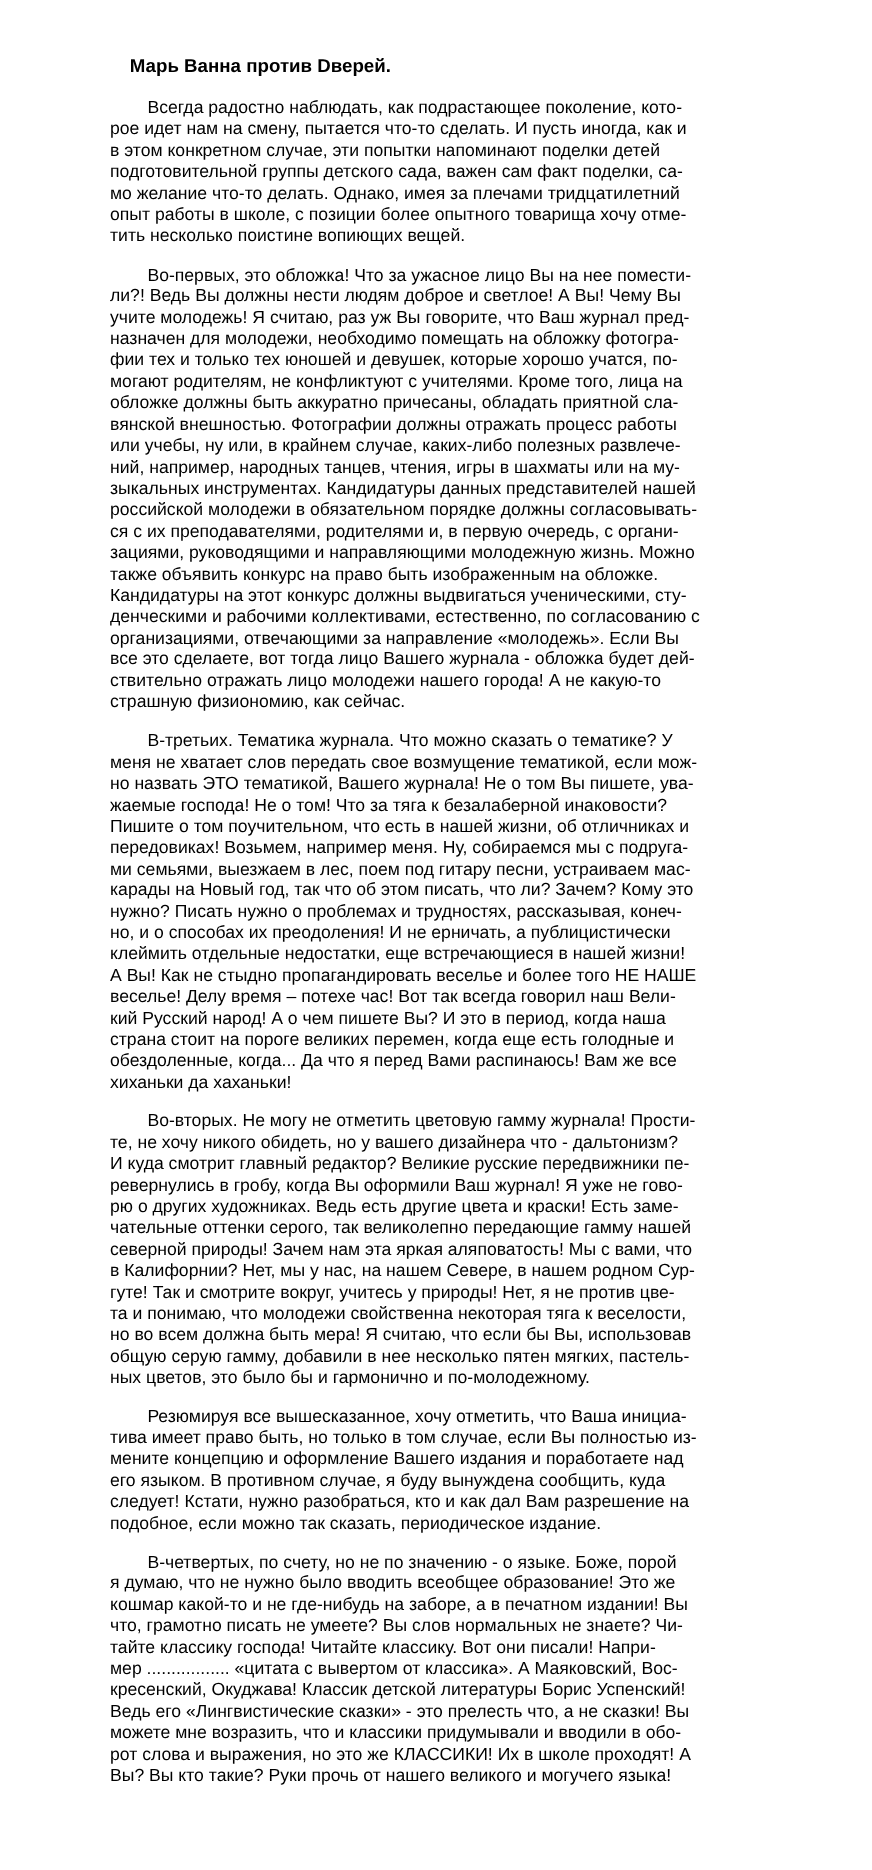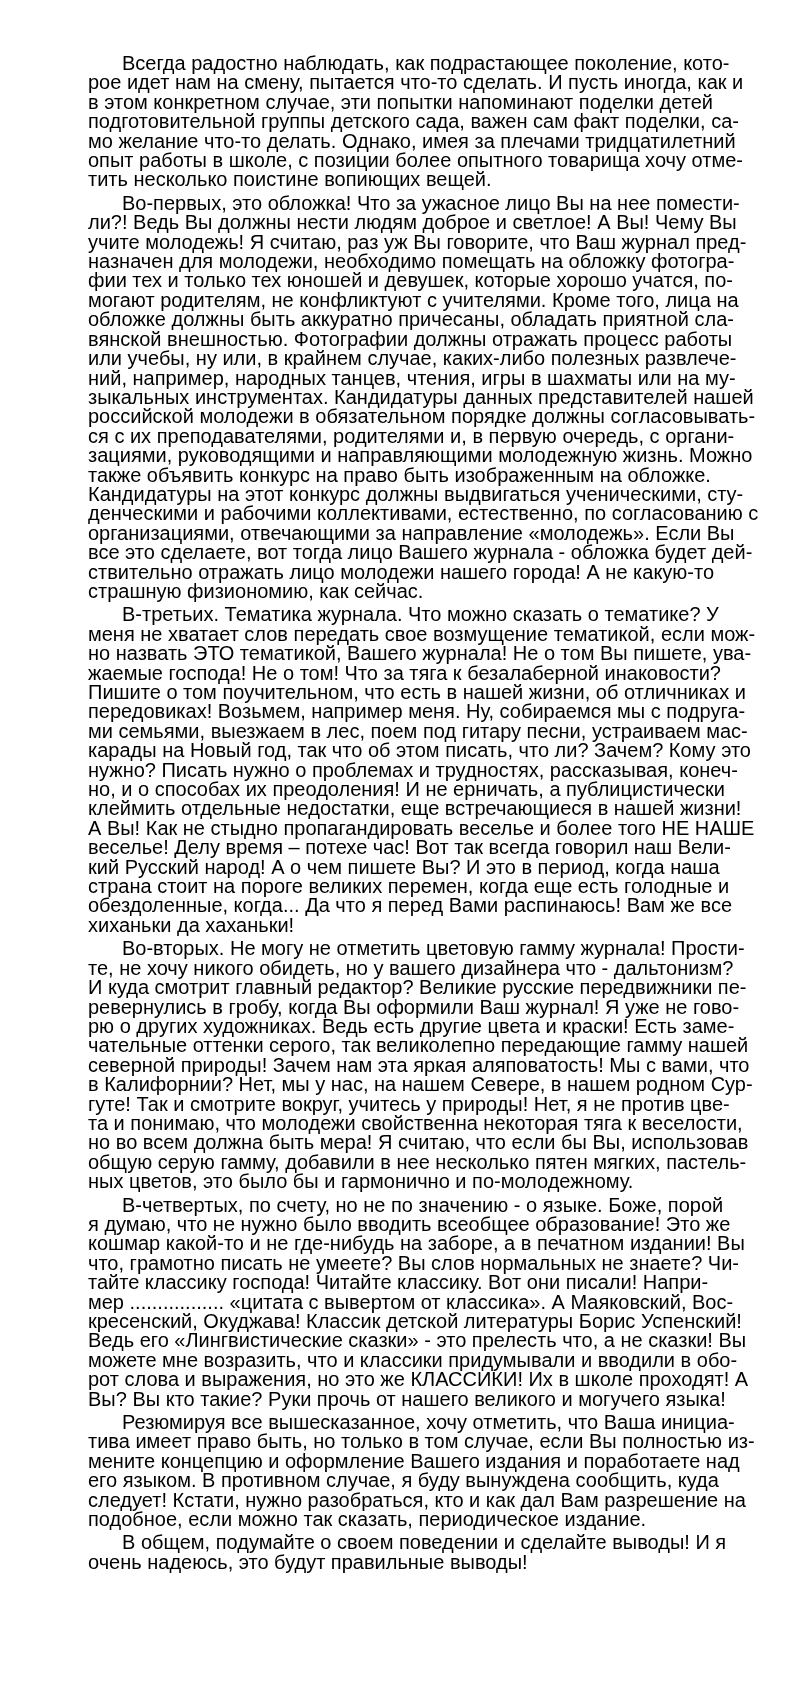--- a/index.html
+++ b/index.html
@@ -24,33 +24,34 @@
   }
   .doc-title {
     font-size: 17px;
     font-weight: bold;
     line-height: 19px;
     margin: 0 0 20px 0;
     text-indent: 34px;
     white-space: pre;
   }
   .para {
-    margin: 4px;
-    font-size: 20px;
+    margin: 16px;
+    font-size: 16px;
     line-height: 19.4px;
     white-space: pre;
     text-indent: 34px;
     letter-spacing: 0;
   }
 </style>
 </head>
 <body>
 
 <div class="page">
   <div class="content">
+    <h1 class="doc-title">Марь Ванна против Dверей.</h1>
     <div id="paragraphs">
         <p class="para">Всегда радостно наблюдать, как подрастающее поколение, кото-
 рое идет нам на смену, пытается что-то сделать. И пусть иногда, как и
 в этом конкретном случае, эти попытки напоминают поделки детей
 подготовительной группы детского сада, важен сам факт поделки, са-
 мо желание что-то делать. Однако, имея за плечами тридцатилетний
 опыт работы в школе, с позиции более опытного товарища хочу отме-
 тить несколько поистине вопиющих вещей.</p>
         <p class="para">Во-первых, это обложка! Что за ужасное лицо Вы на нее помести-
 ли?! Ведь Вы должны нести людям доброе и светлое! А Вы! Чему Вы
@@ -96,34 +97,32 @@
 ревернулись в гробу, когда Вы оформили Ваш журнал! Я уже не гово-
 рю о других художниках. Ведь есть другие цвета и краски! Есть заме-
 чательные оттенки серого, так великолепно передающие гамму нашей
 северной природы! Зачем нам эта яркая аляповатость! Мы с вами, что
 в Калифорнии? Нет, мы у нас, на нашем Севере, в нашем родном Сур-
 гуте! Так и смотрите вокруг, учитесь у природы! Нет, я не против цве-
 та и понимаю, что молодежи свойственна некоторая тяга к веселости,
 но во всем должна быть мера! Я считаю, что если бы Вы, использовав
 общую серую гамму, добавили в нее несколько пятен мягких, пастель-
 ных цветов, это было бы и гармонично и по-молодежному.</p>
+        <p class="para">Резюмируя все вышесказанное, хочу отметить, что Ваша инициа-
+тива имеет право быть, но только в том случае, если Вы полностью из-
+мените концепцию и оформление Вашего издания и поработаете над
+его языком. В противном случае, я буду вынуждена сообщить, куда
+следует! Кстати, нужно разобраться, кто и как дал Вам разрешение на
+подобное, если можно так сказать, периодическое издание.</p>
         <p class="para">В-четвертых, по счету, но не по значению - о языке. Боже, порой
 я думаю, что не нужно было вводить всеобщее образование! Это же
 кошмар какой-то и не где-нибудь на заборе, а в печатном издании! Вы
 что, грамотно писать не умеете? Вы слов нормальных не знаете? Чи-
 тайте классику господа! Читайте классику. Вот они писали! Напри-
 мер ................. «цитата с вывертом от классика». А Маяковский, Вос-
 кресенский, Окуджава! Классик детской литературы Борис Успенский!
 Ведь его «Лингвистические сказки» - это прелесть что, а не сказки! Вы
 можете мне возразить, что и классики придумывали и вводили в обо-
 рот слова и выражения, но это же КЛАССИКИ! Их в школе проходят! А
 Вы? Вы кто такие? Руки прочь от нашего великого и могучего языка!</p>
-        <p class="para">Резюмируя все вышесказанное, хочу отметить, что Ваша инициа-
-тива имеет право быть, но только в том случае, если Вы полностью из-
-мените концепцию и оформление Вашего издания и поработаете над
-его языком. В противном случае, я буду вынуждена сообщить, куда
-следует! Кстати, нужно разобраться, кто и как дал Вам разрешение на
-подобное, если можно так сказать, периодическое издание.</p>
-        <p class="para">В общем, подумайте о своем поведении и сделайте выводы! И я
-очень надеюсь, это будут правильные выводы!</p>
       </div>
   </div>
 </div>
 
 </body></html>

